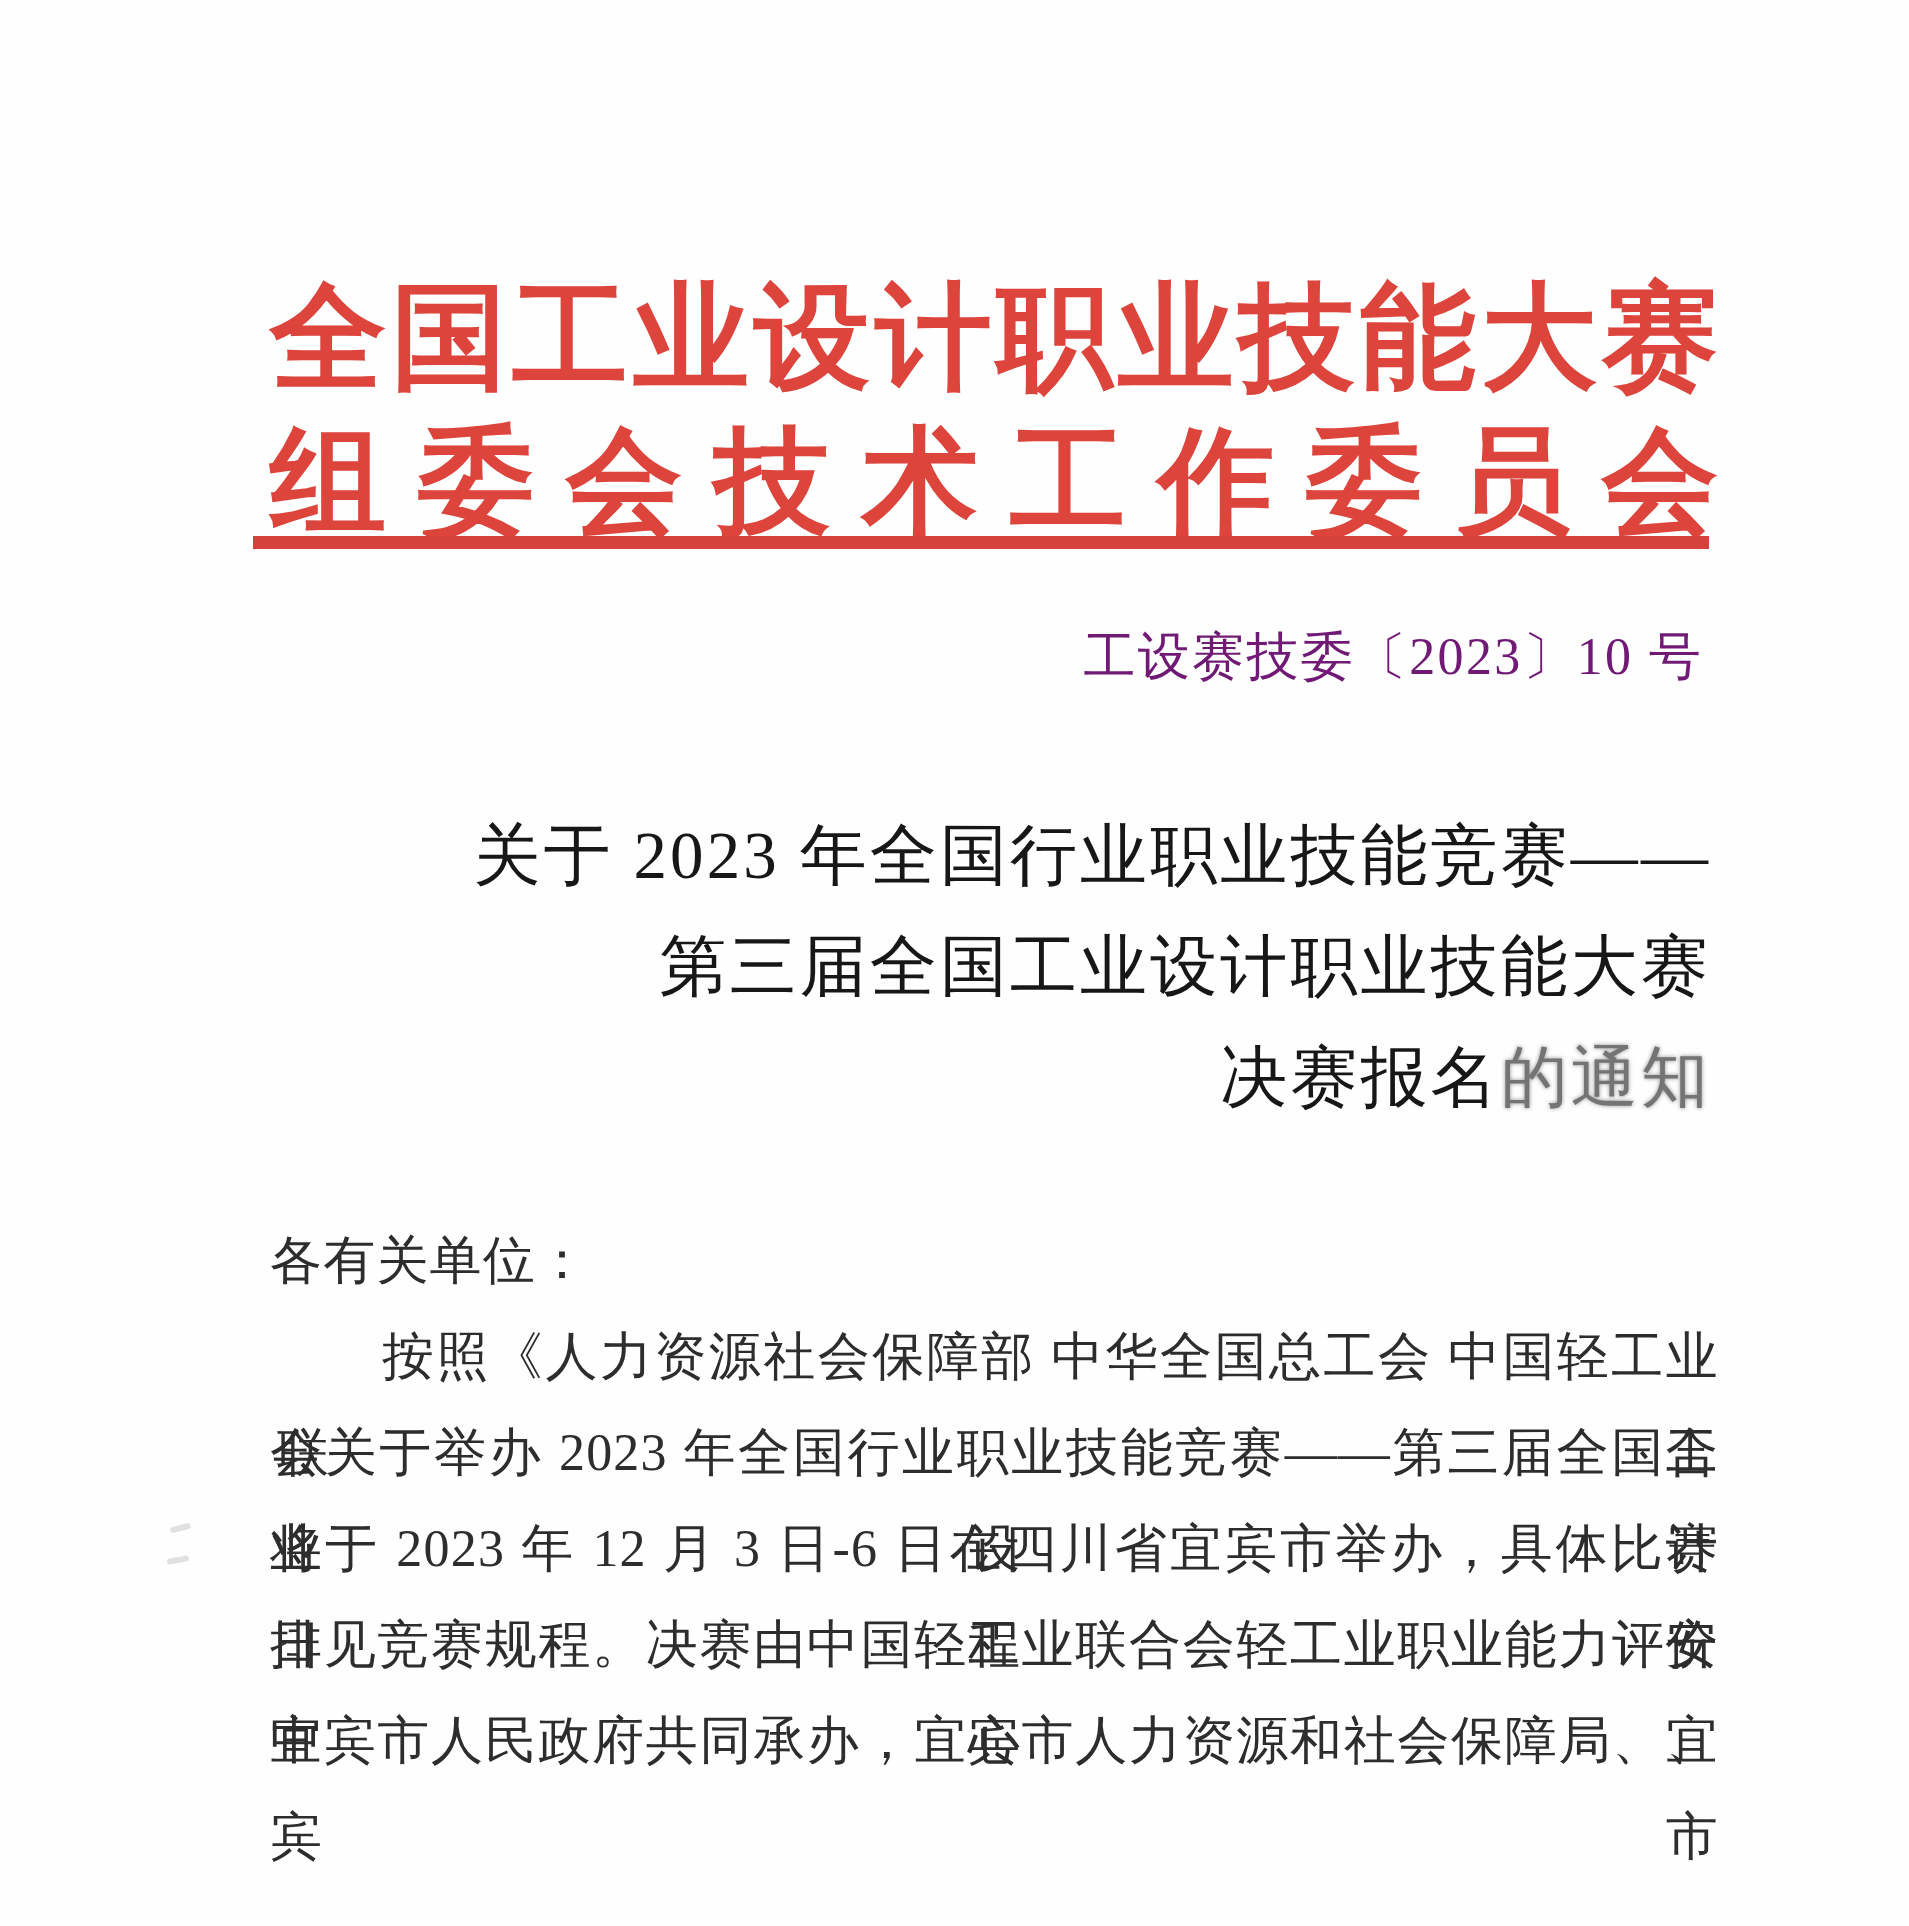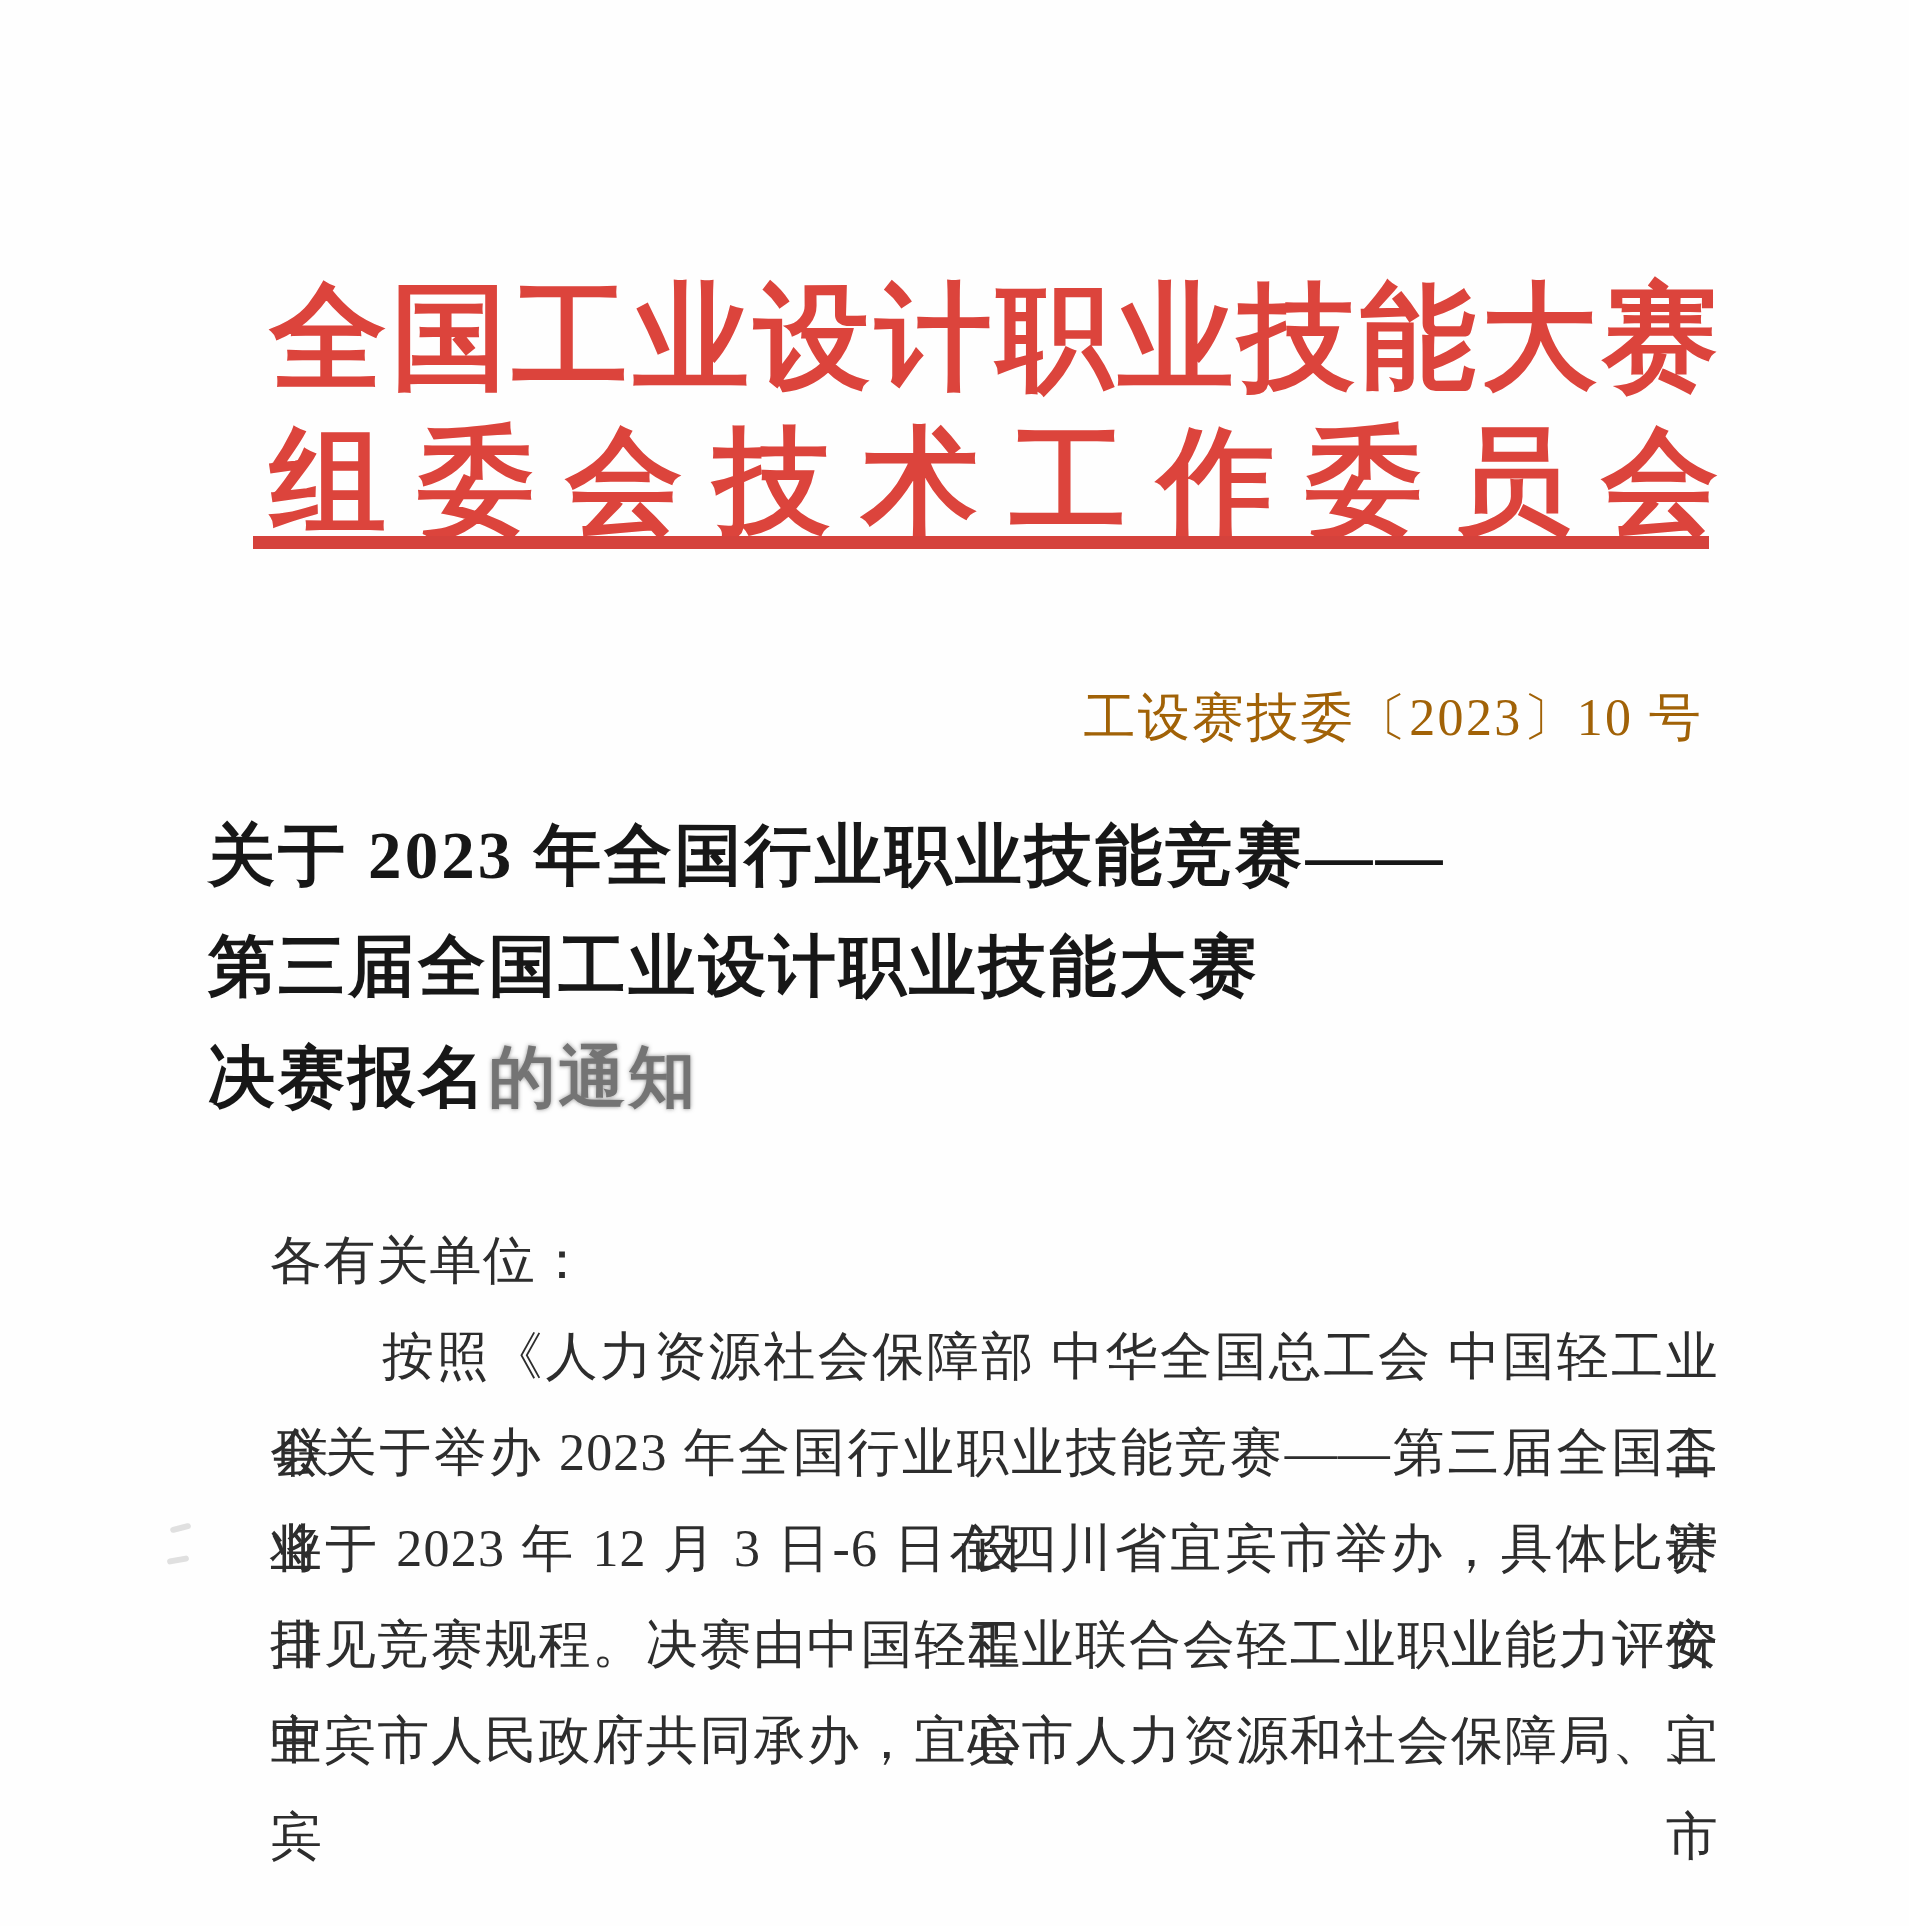--- a/index.html
+++ b/index.html
@@ -36,37 +36,37 @@
     top: 536px;
     width: 1456px;
     height: 13px;
     background: #d5423c;
   }
 
   
   .doc-number {
     position: absolute;
     left: 254px;
-    top: 685px;
+    top: 624px;
     width: 1449px;
     text-align: right;
     font-size: 52px;
     line-height: 65px;
-    color: #a16207;
+    color: #701a75;
     letter-spacing: 2.3px;
   }
 
   
   .title {
     position: absolute;
-    left: 208px;
+    left: 216px;
     top: 800px;
     width: 1495px;
-    text-align: left;
-    font-weight: 700;
+    text-align: right;
+    font-weight: 400;
     color: #171717;
     font-size: 67px;
     line-height: 111px;
     letter-spacing: 3.1px;
   }
   .title .faded {
     color: #747474;
     text-shadow: 0 0 4.6px rgba(125,125,125,0.85);
   }
 

